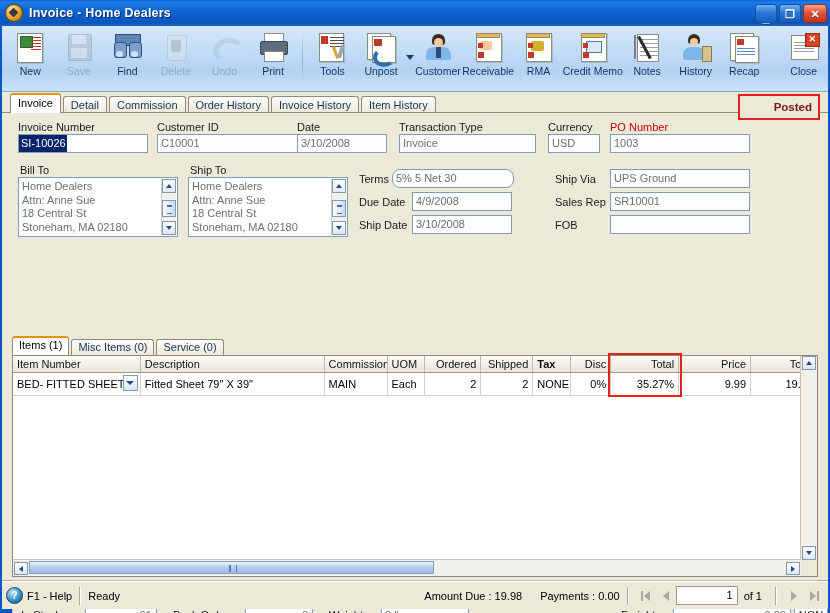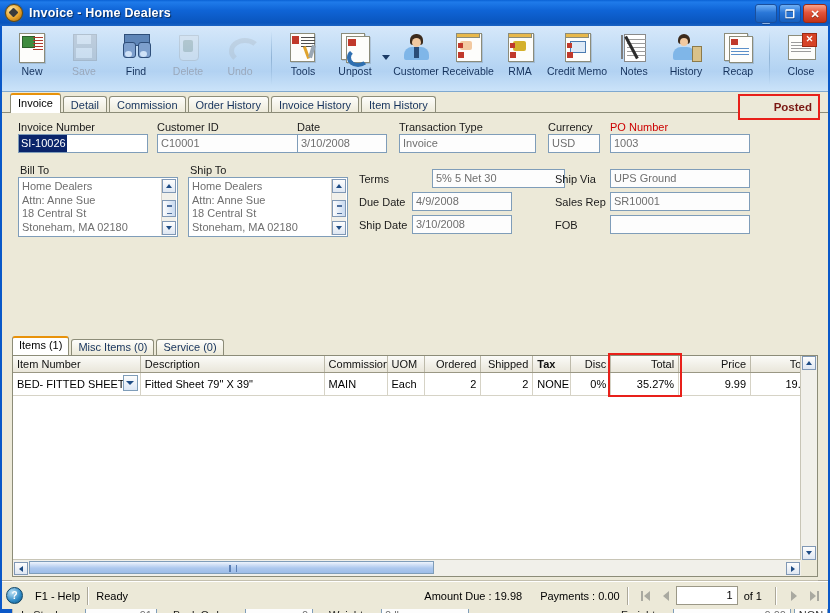--- a/index.html
+++ b/index.html
@@ -230,20 +230,28 @@
       <div class="lbl">Delete</div>
     </div>
 
     <div class="tbtn dis">
       <div class="ico fade">
         <div style="position:absolute;left:5px;top:6px;width:22px;height:16px;border:5px solid #8fb8e2;border-radius:50%;border-bottom-color:transparent;border-right-color:transparent;"></div>
       </div>
       <div class="lbl">Undo</div>
     </div>
 
+    <div class="tbtn">
+      <div class="ico">
+        <div style="position:absolute;left:7px;top:1px;width:18px;height:8px;background:#fff;border:1px solid #8a8a8a;"></div>
+        <div style="position:absolute;left:3px;top:9px;width:26px;height:12px;background:#5e6d7c;border:1px solid #3a4653;border-radius:2px;"></div>
+        <div style="position:absolute;left:7px;top:19px;width:18px;height:9px;background:#fff;border:1px solid #8a8a8a;"></div>
+      </div>
+      <div class="lbl">Print</div>
+    </div>
 
     <div class="tsep"></div>
 
     <div class="tbtn">
       <div class="ico">
         <div class="pg" style="left:3px;top:1px;width:23px;height:27px;"></div>
         <div style="position:absolute;left:5px;top:4px;width:7px;height:8px;background:#c0392b;"></div>
         <div class="lines" style="left:14px;top:5px;right:4px;background:#4f4f4f;box-shadow:0 3px 0 #4f4f4f,0 6px 0 #4f4f4f,0 9px 0 #4f4f4f;"></div>
         <div style="position:absolute;left:18px;top:14px;width:3px;height:13px;background:#e0a32b;transform:rotate(-20deg);"></div>
         <div style="position:absolute;left:23px;top:13px;width:4px;height:13px;background:#9aa7b4;transform:rotate(18deg);"></div>
@@ -411,21 +419,21 @@
             <i></i>
           </div>
         <div class="sthumb" style="top:21px;"></div>
         <div class="sbtn dn" style="bottom:0;top:auto;">
             <i></i>
           </div>
       </div>
     </div>
 
     <div class="lab" style="left:357px;top:81px;">Terms</div>
-    <div class="inp ro" style="left:430px;top:77px;width:133px;">5% 5 Net 30</div>
+    <div class="inp ro" style="left:390px;top:77px;width:122px;border-radius:8px;">5% 5 Net 30</div>
 
     <div class="lab" style="left:357px;top:104px;">Due Date</div>
     <div class="inp ro" style="left:410px;top:100px;width:100px;">4/9/2008</div>
 
     <div class="lab" style="left:357px;top:127px;">Ship Date</div>
     <div class="inp ro" style="left:410px;top:123px;width:100px;">3/10/2008</div>
 
     <div class="lab" style="left:553px;top:81px;">Ship Via</div>
     <div class="inp ro" style="left:608px;top:77px;width:140px;">UPS Ground</div>
 
@@ -517,21 +525,21 @@
 
       <div class="lab" style="left:608px;top:28px;">Freight</div>
       <div class="inp ro num" style="left:660px;top:25px;width:118px;">0.00</div>
       <div class="nonbox" style="left:781px;top:25px;width:34px;">NON</div>
 
     </div>
   </div>
 
   <div class="status">
     <div class="help-ico">?</div>
-    <span style="margin-left:12px;">F1 - Help</span>
+    <span style="margin-left:4px;">F1 - Help</span>
     <div class="svsep"></div>
     <span>Ready</span>
     <div style="flex:1 1 auto;"></div>
     <span>Amount Due : 19.98</span>
     <span style="width:18px;"></span>
     <span>Payments : 0.00</span>
     <div class="svsep"></div>
     <div class="nbtn">
         <span class="bar"></span>
         <i class="lt" style="margin-left:1px;"></i>

